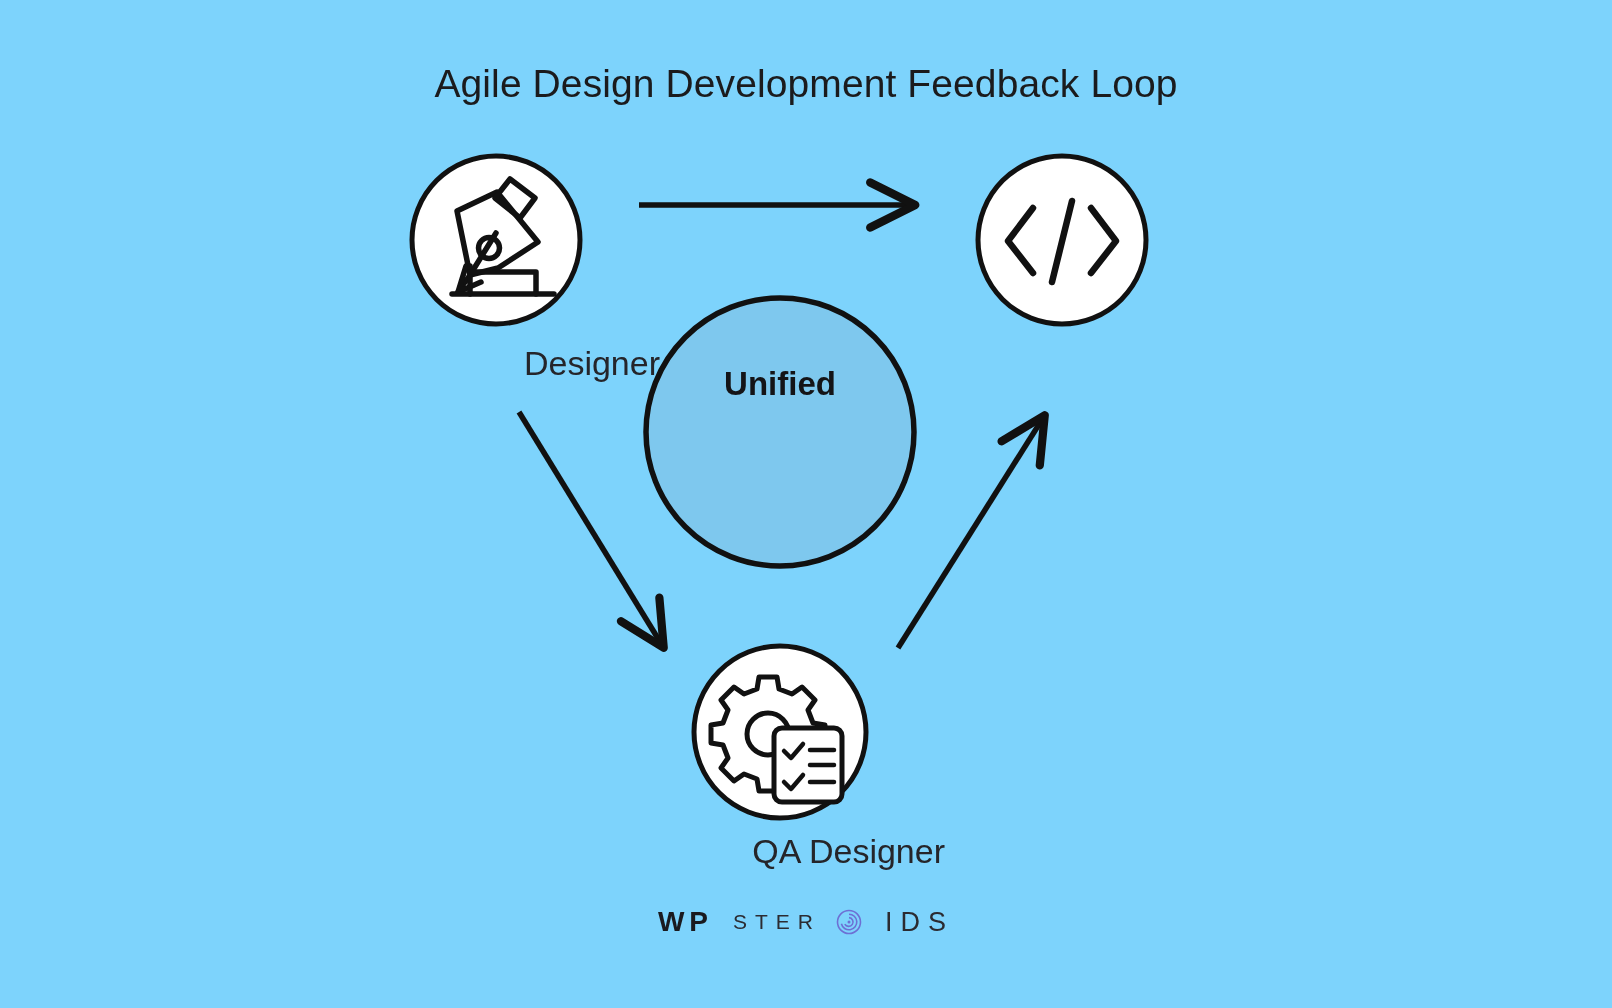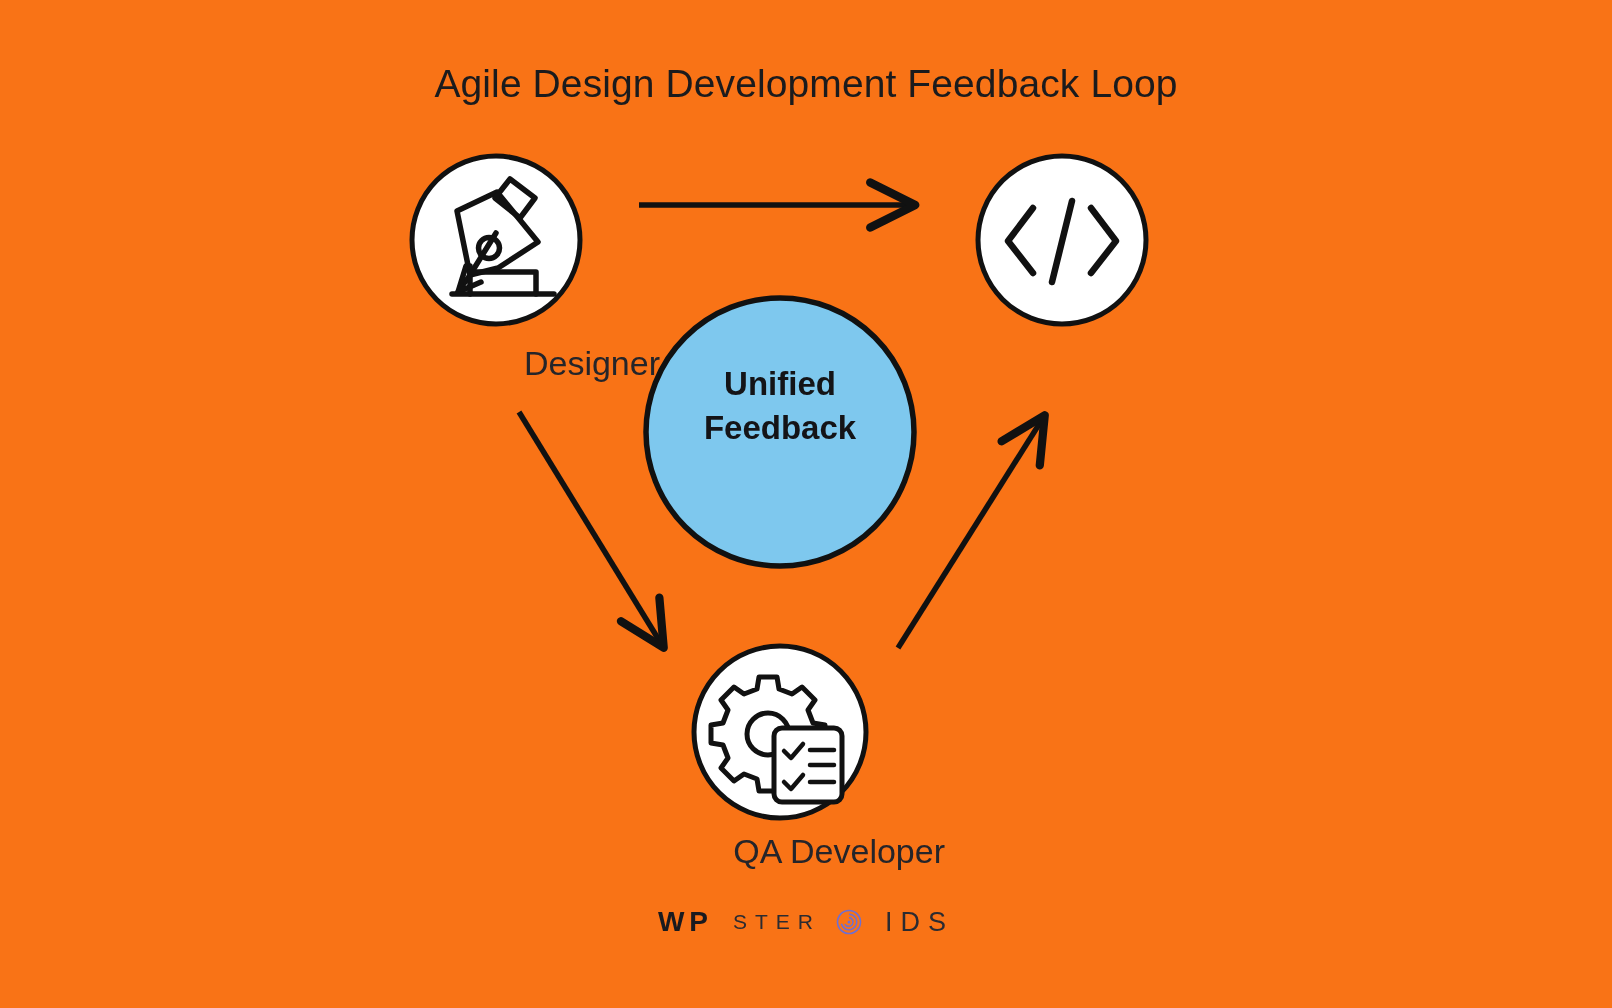--- a/index.html
+++ b/index.html
@@ -8,21 +8,21 @@
     background: #ffffff;
   }
   body {
     font-family: "Liberation Sans", sans-serif;
     -webkit-font-smoothing: antialiased;
   }
   #canvas {
     position: relative;
     width: 1612px;
     height: 1008px;
-    background: #f97316;
+    background: #7dd3fc;
     overflow: hidden;
   }
 
   
   .title {
     position: absolute;
     top: 62px;
     left: 0;
     width: 1612px;
     text-align: center;
@@ -189,27 +189,26 @@
       </g>
     </g>
 
     <g>
       <circle cx="780" cy="432" r="134" fill="#7EC8EE" stroke="#111111" stroke-width="5.5"></circle>
     </g>
   </svg>
 
   <div class="center-text">
     <div>Unified</div>
-    <div>Feedback</div>
   </div>
 
   <div class="node-label label-designer">Designer</div>
 
 
-  <div class="node-label label-qa">QA Developer</div>
+  <div class="node-label label-qa">QA Designer</div>
 
   <div class="brand">
     <span class="brand-wp">WP</span>
     <span class="brand-ster">STER</span>
     <span class="brand-mark">
       <svg viewBox="0 0 26 26" width="26" height="26">
         <circle cx="13" cy="13" r="11.5" fill="none" stroke="#6D6FD4" stroke-width="1.6"></circle>
         <path d="M 13 5.2 A 7.8 7.8 0 1 1 5.4 14.8" fill="none" stroke="#6D6FD4" stroke-width="1.6"></path>
         <path d="M 13 8.6 A 4.4 4.4 0 1 1 8.8 15.1" fill="none" stroke="#6D6FD4" stroke-width="1.6"></path>
         <circle cx="13" cy="13" r="1.5" fill="#6D6FD4"></circle>

